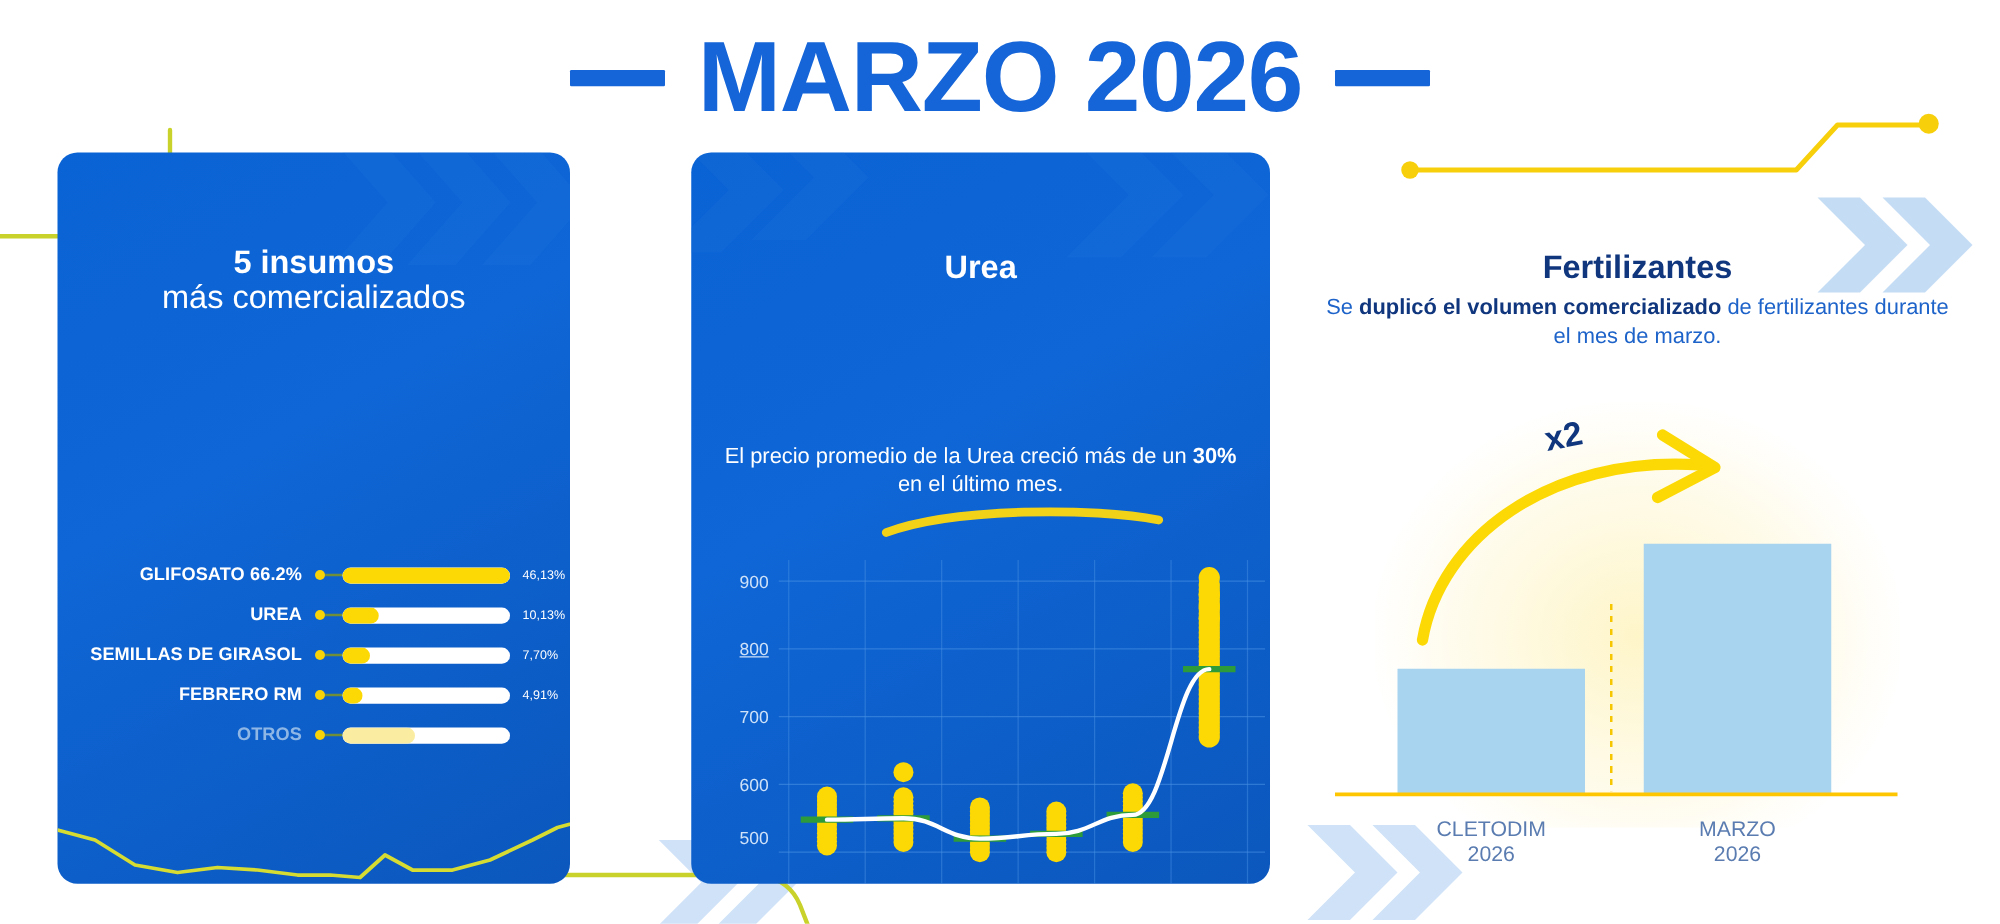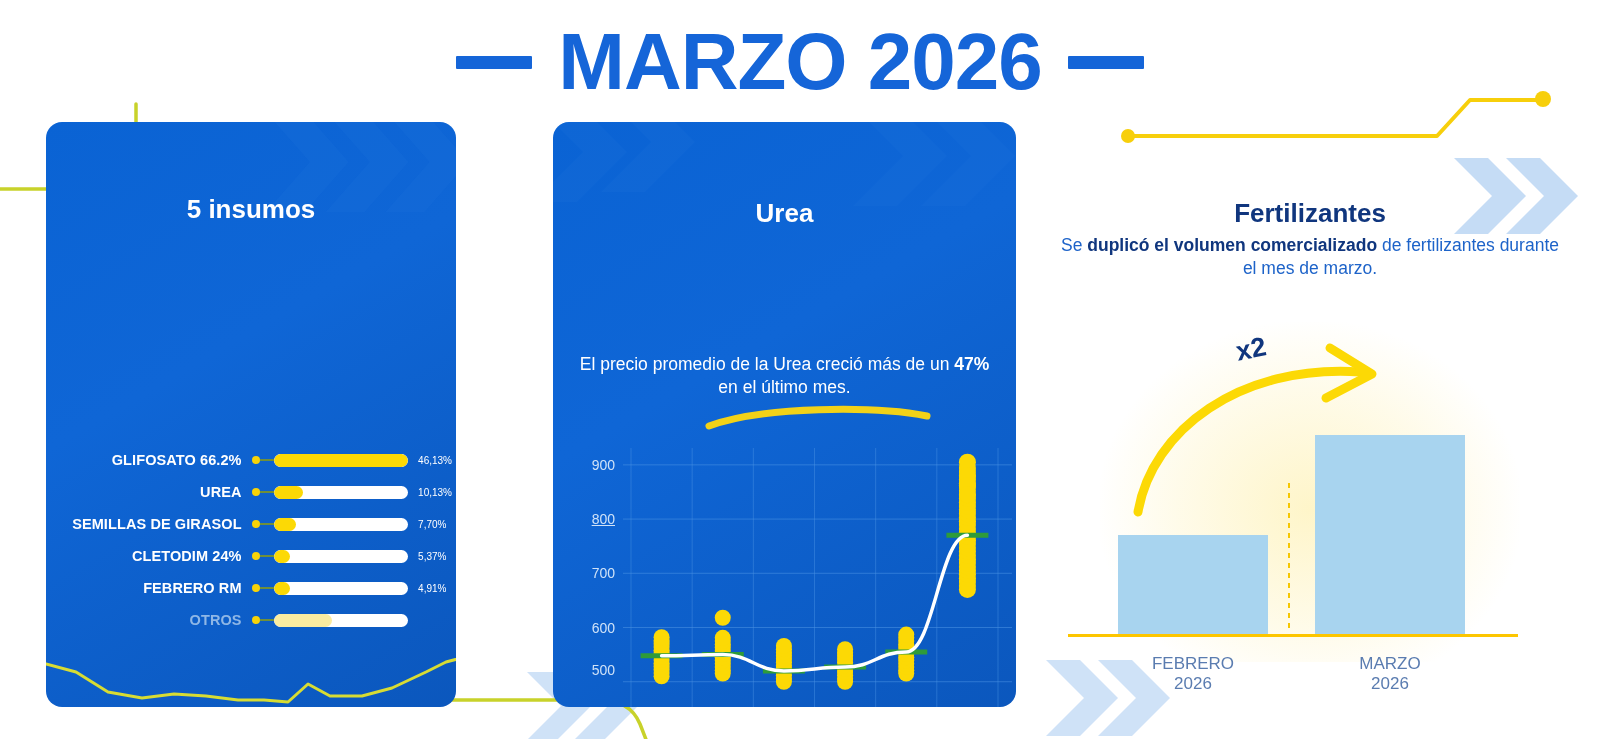--- a/index.html
+++ b/index.html
@@ -159,20 +159,21 @@
   <svg class="panel-chevrons" viewBox="0 0 466 140" preserveAspectRatio="none">
     <g fill="#1f73dd" opacity=".55">
       <path d="M250,-10 l44,0 l50,50 l-50,50 l-44,0 l50,-50 z"></path>
       <path d="M318,-10 l44,0 l50,50 l-50,50 l-44,0 l50,-50 z"></path>
       <path d="M386,-10 l44,0 l50,50 l-50,50 l-44,0 l50,-50 z"></path>
     </g>
   </svg>
 
   <div class="panel-title" style="top:74px;">
     <div class="pt-bold">5 insumos</div>
+    <div class="pt-reg">más comercializados</div>
   </div>
 
   <div id="insumo-list">
       <div class="insumo-row">
         <div class="insumo-label">GLIFOSATO 66.2%</div>
         <div class="insumo-bar-wrap">
           <span class="bar-dot"></span>
           <span class="bar-stem"></span>
           <div class="bar-track">
             <div class="bar-fill" style="width: 100%;"></div>
@@ -196,31 +197,20 @@
         <div class="insumo-bar-wrap">
           <span class="bar-dot"></span>
           <span class="bar-stem"></span>
           <div class="bar-track">
             <div class="bar-fill" style="width: 16.692%;"></div>
           </div>
         </div>
         <div class="insumo-value">7,70%</div>
       </div>
       <div class="insumo-row">
-        <div class="insumo-label">CLETODIM 24%</div>
-        <div class="insumo-bar-wrap">
-          <span class="bar-dot"></span>
-          <span class="bar-stem"></span>
-          <div class="bar-track">
-            <div class="bar-fill" style="width: 12%;"></div>
-          </div>
-        </div>
-        <div class="insumo-value">5,37%</div>
-      </div>
-      <div class="insumo-row">
         <div class="insumo-label">FEBRERO RM</div>
         <div class="insumo-bar-wrap">
           <span class="bar-dot"></span>
           <span class="bar-stem"></span>
           <div class="bar-track">
             <div class="bar-fill" style="width: 12%;"></div>
           </div>
         </div>
         <div class="insumo-value">4,91%</div>
       </div>
@@ -254,21 +244,21 @@
       <path d="M300,-16 l44,0 l50,50 l-50,50 l-44,0 l50,-50 z"></path>
       <path d="M368,-16 l44,0 l50,50 l-50,50 l-44,0 l50,-50 z"></path>
     </g>
   </svg>
 
   <div class="panel-title" style="top:78px;">
     <div class="pt-bold">Urea</div>
   </div>
 
   <div id="urea-sub">
-    <span>El precio promedio de la Urea creció más de un </span><b>47%</b><span> en el último mes.</span>
+    <span>El precio promedio de la Urea creció más de un </span><b>30%</b><span> en el último mes.</span>
   </div>
 
   <svg id="urea-swoosh" viewBox="0 0 230 26">
     <path d="M6,22 C60,2 172,2 224,12" fill="none" stroke="#f2d218" stroke-width="7" stroke-linecap="round"></path>
   </svg>
 
   <svg id="urea-chart" viewBox="0 0 463 270">
       <g>
         <line x1="70" x2="459" y1="241.73333333333335" y2="241.73333333333335" stroke="#4b93e4" stroke-width="1" opacity=".55"></line>
         <line x1="70" x2="459" y1="187.51111111111112" y2="187.51111111111112" stroke="#4b93e4" stroke-width="1" opacity=".55"></line>
@@ -417,21 +407,21 @@
     </svg>
 
     <div id="x2-label">x2</div>
 
     <div class="fert-bar" id="fert-bar-feb" style="height: 100px;"></div>
     <div class="fert-bar" id="fert-bar-mar" style="height: 200px;"></div>
     <div id="fert-divider"></div>
     <div id="fert-baseline"></div>
 
     <div class="fert-cat" id="fert-cat-feb">
-      <div>FEBRERO</div>
+      <div>CLETODIM</div>
       <div>2026</div>
     </div>
     <div class="fert-cat" id="fert-cat-mar">
       <div>MARZO</div>
       <div>2026</div>
     </div>
   </div>
 </div>
 
 </body></html>

